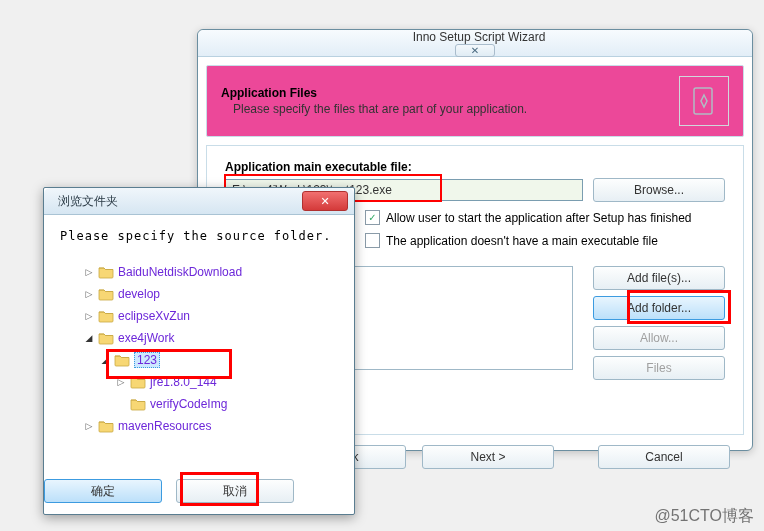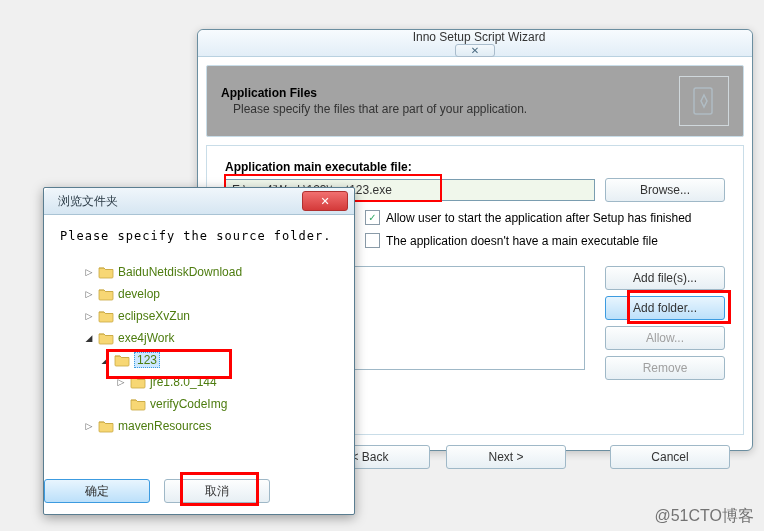--- a/index.html
+++ b/index.html
@@ -51,21 +51,21 @@
   display: flex;
   align-items: center;
   justify-content: center;
   color: #4a6a80;
   font-size: 10px;
 }
 .wizard-body {
   padding: 8px;
 }
 .wizard-header {
-  background: #a3a3a3;
+  background: #ec4899;
   border: 1px solid #c9dde8;
   border-radius: 2px;
   padding: 10px 14px;
   display: flex;
   align-items: center;
   gap: 10px;
 }
 .wizard-header-text {
   flex: 1;
 }
@@ -128,21 +128,21 @@
   height: 22px;
   min-width: 78px;
   border: 1px solid #9fb8c7;
   border-radius: 3px;
   background: linear-gradient(#fdfefe, #e7eff4);
   font-size: 12px;
   color: #333;
   display: inline-flex;
   align-items: center;
   justify-content: center;
-  padding: 0 20px;
+  padding: 0 26px;
   cursor: pointer;
 }
 .btn.disabled { color: #a0a0a0; }
 .btn.highlight {
   background: linear-gradient(#e8f5fe, #bce0fa);
   border-color: #3c9be0;
 }
 .check-row {
   margin-top: 8px;
   display: flex;
@@ -265,21 +265,21 @@
   color: #666;
   font-size: 9px;
 }
 .tree-arrow.open { color: #333; }
 .folder-icon {
   width: 16px;
   height: 14px;
   display: inline-block;
 }
 .folder-icon svg { width: 16px; height: 14px; }
-.tree-label { color: #4d7c0f; }
+.tree-label { color: #6d28d9; }
 .tree-label.sel {
   background: #cde8ff;
   border: 1px dotted #3a9be0;
   padding: 0 2px;
 }
 .pad1 { padding-left: 24px; }
 .pad2 { padding-left: 40px; }
 .pad3 { padding-left: 56px; }
 
 .red-box-123 {
@@ -357,21 +357,21 @@
         <span class="checkbox"></span>
         <span>The application doesn't have a main executable file</span>
       </div>
 
       <div class="files-row">
         <div class="files-list"></div>
         <div class="files-btns">
           <div class="btn">Add file(s)...</div>
           <div class="btn highlight">Add folder...</div>
           <div class="btn disabled">Allow...</div>
-          <div class="btn disabled">Remove</div>
+          <div class="btn disabled">Files</div>
         </div>
       </div>
       <div class="red-box-addfolder"></div>
     </div>
 
     <div class="wizard-footer">
       <div class="btn">&lt; Back</div>
       <div class="btn">Next &gt;</div>
       <div style="width:12px"></div>
       <div class="btn">Cancel</div>

